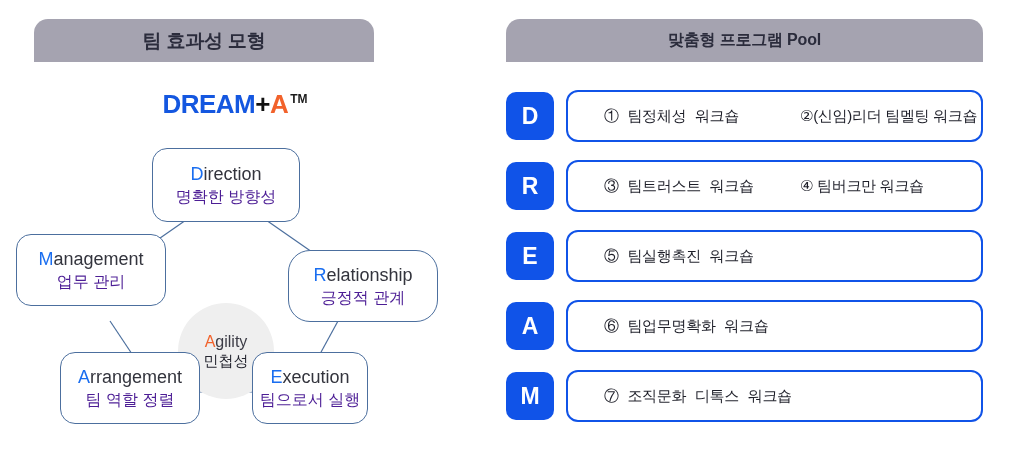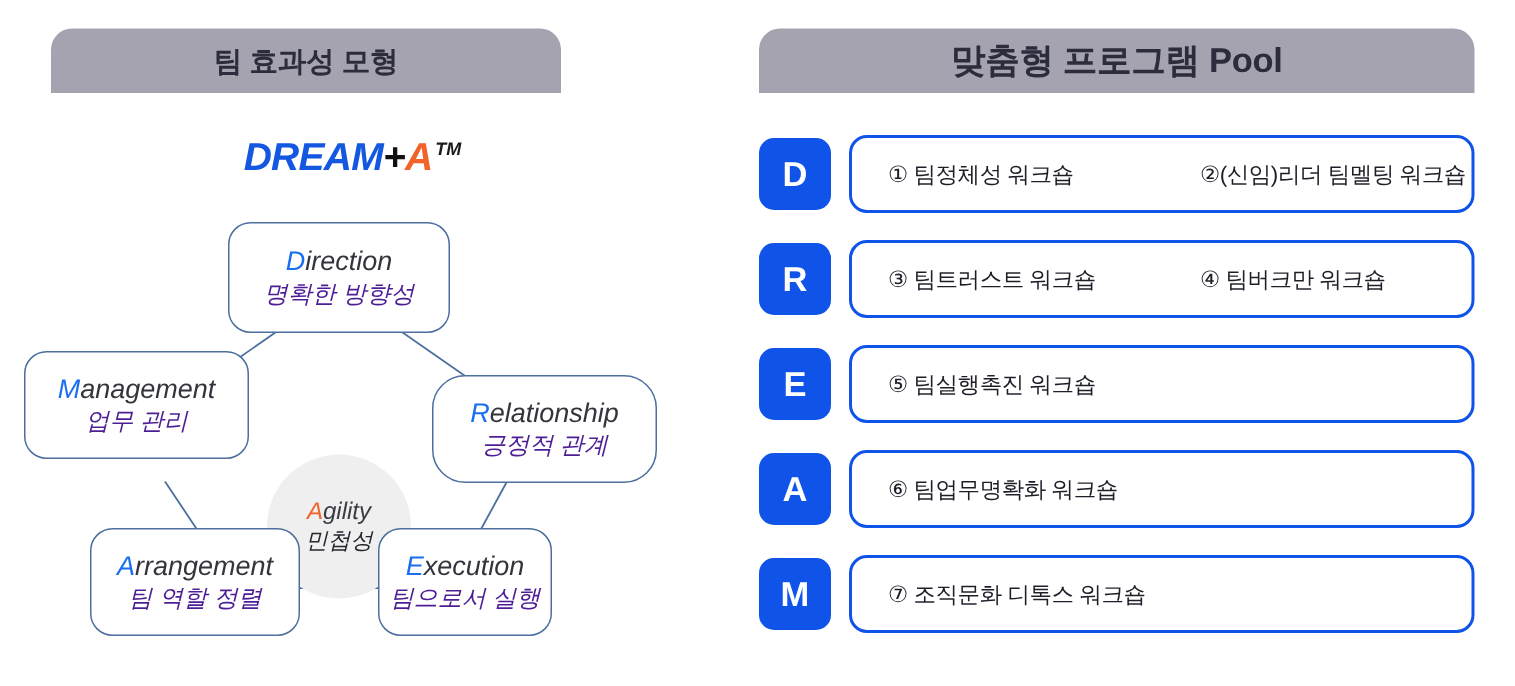--- a/index.html
+++ b/index.html
@@ -33,31 +33,30 @@
     top: 19px;
     width: 340px;
     height: 43px;
     font-size: 19px;
   }
   #right-header {
     left: 506px;
     top: 19px;
     width: 477px;
     height: 43px;
-    font-size: 23px;
+    font-size: 16px;
   }
 
   
   #left-panel {
     position: absolute;
     left: 0;
     top: 62px;
     width: 470px;
     height: 395px;
-    font-style: italic;
   }
   #logo {
     position: absolute;
     left: 0;
     top: 27px;
     width: 470px;
     text-align: center;
     font-size: 26px;
     font-weight: bold;
     letter-spacing: -0.5px;
@@ -185,21 +184,21 @@
     position: relative;
   }
   .pool-item {
     position: absolute;
     font-size: 15px;
     font-weight: 500;
     color: #1d1e28;
     white-space: nowrap;
     letter-spacing: -0.3px;
   }
-  .pool-item.col1 { left: 24px; }
+  .pool-item.col1 { left: 36px; font-family: Liberation Mono, monospace; }
   .pool-item.col2 { left: 232px; }
 
   .row-0 { top: 0px; }
   .row-1 { top: 70px; }
   .row-2 { top: 140px; }
   .row-3 { top: 210px; }
   .row-4 { top: 280px; }
 </style>
 </head>
 <body>

